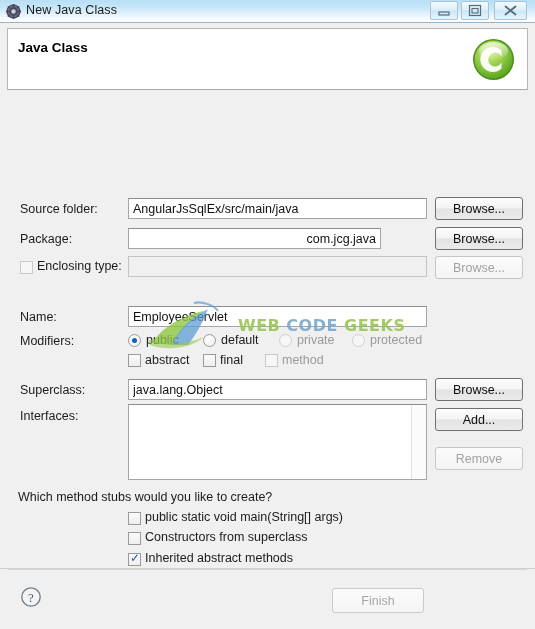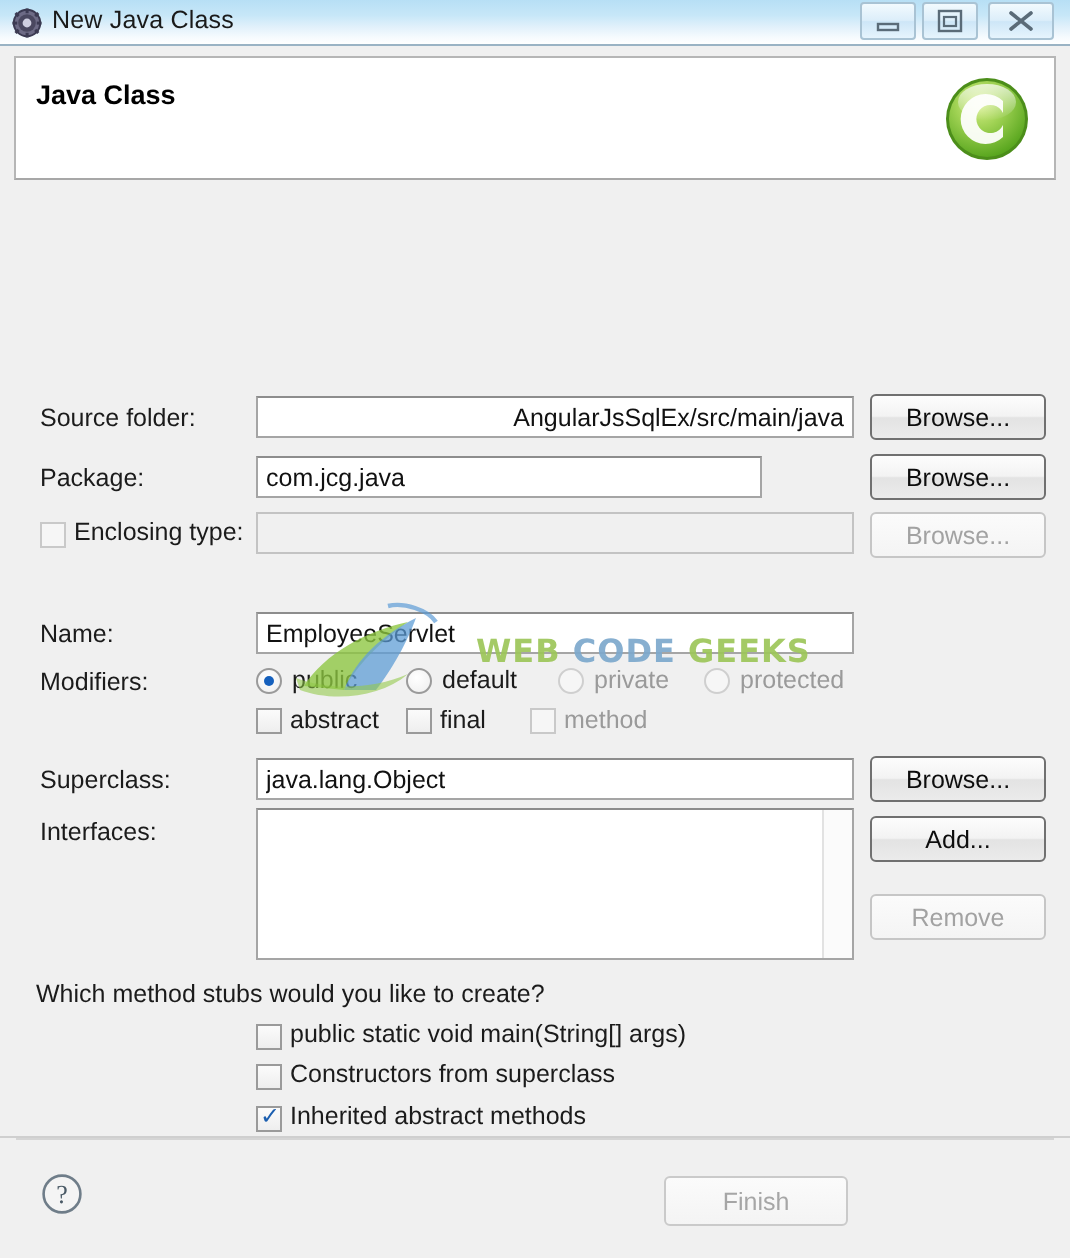--- a/index.html
+++ b/index.html
@@ -338,25 +338,25 @@
         <circle cx="22.5" cy="22.5" r="19" fill="url(#gball)"></circle>
         <path d="M30.5 13.5 A12.5 12.5 0 1 0 30.5 31.5 L30.5 25.5 A7 7 0 1 1 30.5 19.5 Z" fill="#ffffff" opacity="0.93"></path>
         <ellipse cx="22.5" cy="14" rx="14.5" ry="9" fill="url(#ggloss)"></ellipse>
       </svg>
     </div>
   </div>
 
   <div id="body-area">
 
     <div class="lbl" style="left:16px; top:111px;">Source folder:</div>
-    <input class="txtfield" style="left: 124px; top: 107px; width: 299px; text-align: right;" value="AngularJsSqlEx/src/main/java">
+    <input class="txtfield" style="left: 124px; top: 107px; width: 299px;" value="AngularJsSqlEx/src/main/java">
     <button class="btn" style="left:431px; top:106px;">Browse...</button>
 
     <div class="lbl" style="left:16px; top:141px;">Package:</div>
-    <input class="txtfield" style="left: 124px; top: 137px; width: 253px;" value="com.jcg.java">
+    <input class="txtfield" style="left: 124px; top: 137px; width: 253px; text-align: right;" value="com.jcg.java">
     <button class="btn" style="left:431px; top:136px;">Browse...</button>
 
     <div class="cb disabled" style="left:16px; top:170px;"></div>
     <div class="lbl" style="left:33px; top:168px;">Enclosing type:</div>
     <input class="txtfield disabled" style="left: 124px; top: 165px; width: 299px;" disabled="" value="">
     <button class="btn disabled" style="left:431px; top:165px;">Browse...</button>
 
     <div class="lbl" style="left:16px; top:219px;">Name:</div>
     <input class="txtfield" style="left: 124px; top: 215px; width: 299px;" value="EmployeeServlet">
 

